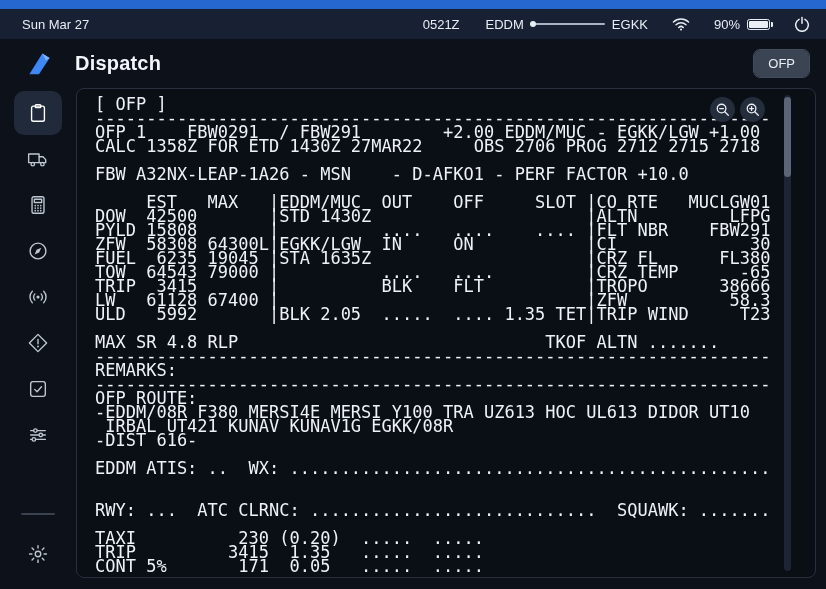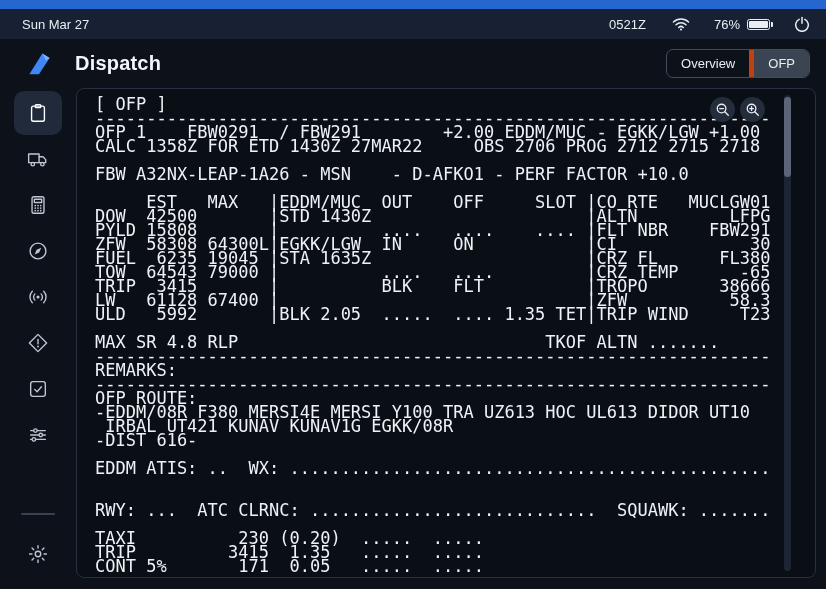--- a/index.html
+++ b/index.html
@@ -59,30 +59,37 @@
 <body>
 
 <div class="screen">
 
   <div class="accent-bar"></div>
 
   <div class="statusbar">
     <span>Sun Mar 27</span>
     <div class="sb-right">
       <span class="sb-time">0521Z</span>
+      <div class="flight-progress">
+        <span>EDDM</span>
+        <span class="fp-line">
+            <span class="fp-dot"></span>
+          </span>
+        <span>EGKK</span>
+      </div>
       <span class="sb-icon">
         <svg width="18" height="14" viewBox="0 0 16 13" fill="none" stroke="#e9edf4" stroke-width="1.4" stroke-linecap="round">
           <path d="M1 4.6a10.2 10.2 0 0 1 14 0"></path>
           <path d="M3.4 7.2a6.6 6.6 0 0 1 9.2 0"></path>
           <path d="M5.9 9.7a3.1 3.1 0 0 1 4.2 0"></path>
           <circle cx="8" cy="11.6" r="1" fill="#e9edf4" stroke="none"></circle>
         </svg>
       </span>
       <div class="battery-group">
-        <span>76%</span>
+        <span>90%</span>
         <span class="battery">
             <span class="battery-fill"></span>
           </span>
       </div>
       <button class="power-btn">
         <svg width="16" height="16" viewBox="0 0 16 16" fill="none" stroke="#e9edf4" stroke-width="1.5" stroke-linecap="round">
           <path d="M8 1.6v5.6"></path>
           <path d="M5.1 3.4a6.3 6.3 0 1 0 5.8 0"></path>
         </svg>
       </button>
@@ -91,21 +98,20 @@
 
   <div class="header">
     <span class="logo">
       <svg width="27" height="27" viewBox="0 0 24 24">
         <path d="M3 21.5 L14.5 3 L21 7.2 L11.5 21.5 Z" fill="#3f87f5"></path>
         <path d="M14.5 3 L21 7.2 L17.8 9.3 Z" fill="#7eb1ff"></path>
       </svg>
     </span>
     <h1 class="title">Dispatch</h1>
     <div class="toggle">
-      <button class="seg">Overview</button>
       <button class="seg active">OFP</button>
     </div>
   </div>
 
   <div class="body">
 
     <nav class="sidebar">
       <div class="side-item active">
         <svg viewBox="0 0 24 24" fill="none" stroke="currentColor" stroke-width="1.5" stroke-linecap="round" stroke-linejoin="round">
           <rect x="5" y="4.5" width="14" height="16.5" rx="2"></rect>

